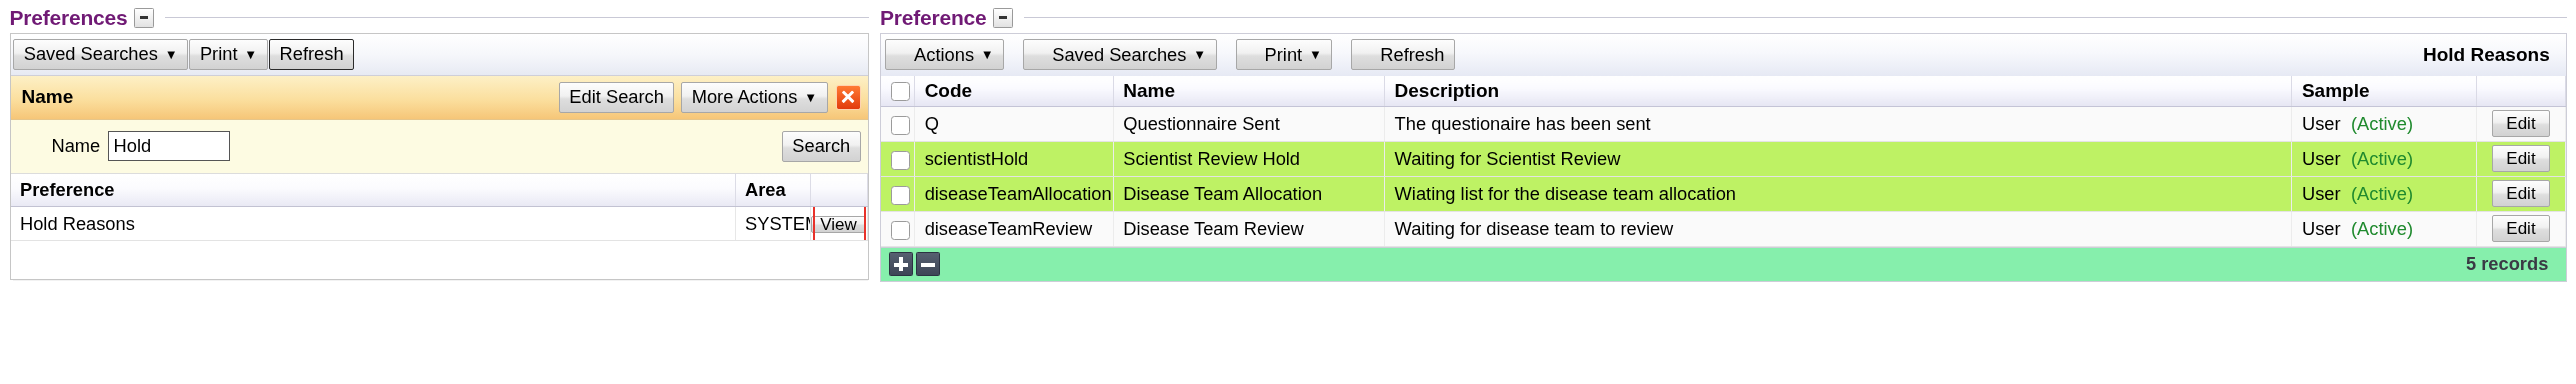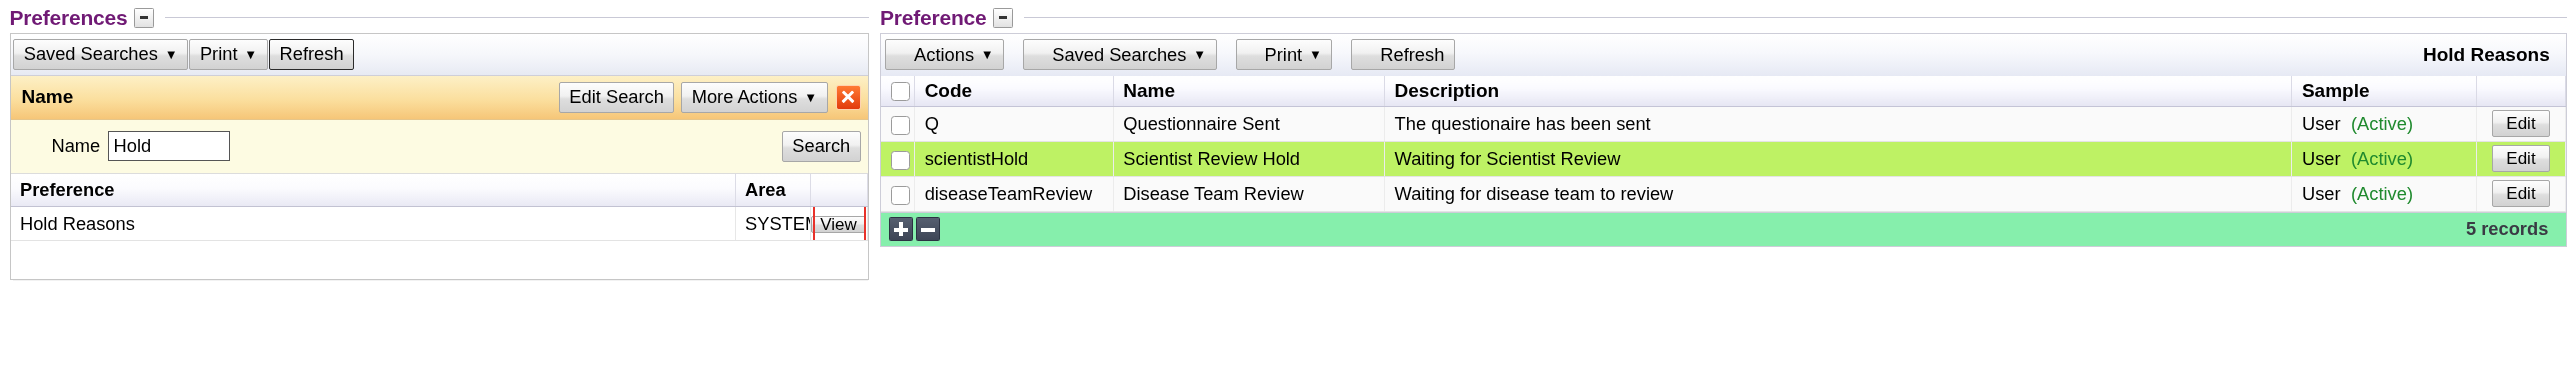--- a/index.html
+++ b/index.html
@@ -338,20 +338,33 @@
             <td>Waiting for Scientist Review</td>
             <td>
               <span class="status-user">User</span>
               <span class="status-active">(Active)</span>
             </td>
             <td class="edit-cell">
               <span class="btn btn-edit">Edit</span></td>
           </tr>
 
 
+          <tr class="alt">
+            <td class="cb-cell">
+              <span class="cb"></span></td>
+            <td>diseaseTeamAllocation</td>
+            <td>Disease Team Allocation</td>
+            <td>Wiating list for the disease team allocation</td>
+            <td>
+              <span class="status-user">User</span>
+              <span class="status-active">(Active)</span>
+            </td>
+            <td class="edit-cell">
+              <span class="btn btn-edit">Edit</span></td>
+          </tr>
 
           <tr>
             <td class="cb-cell">
               <span class="cb"></span></td>
             <td>diseaseTeamReview</td>
             <td>Disease Team Review</td>
             <td>Waiting for disease team to review</td>
             <td>
               <span class="status-user">User</span>
               <span class="status-active">(Active)</span>

